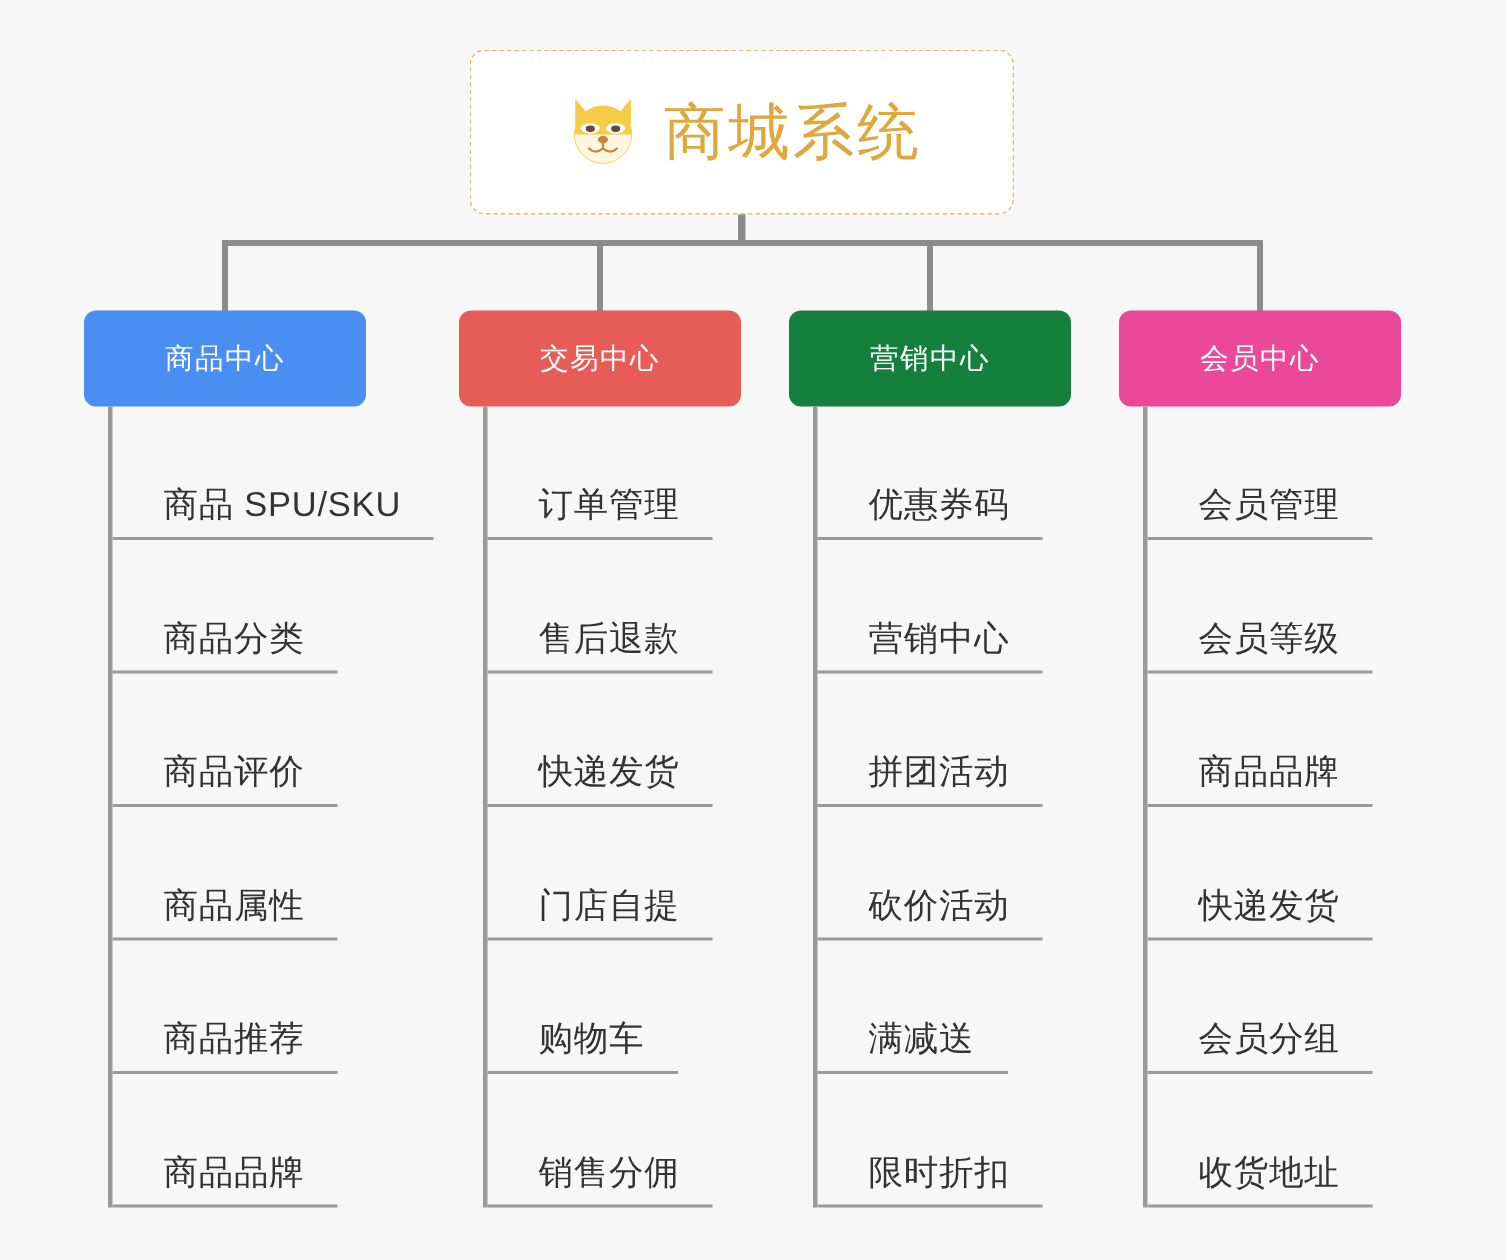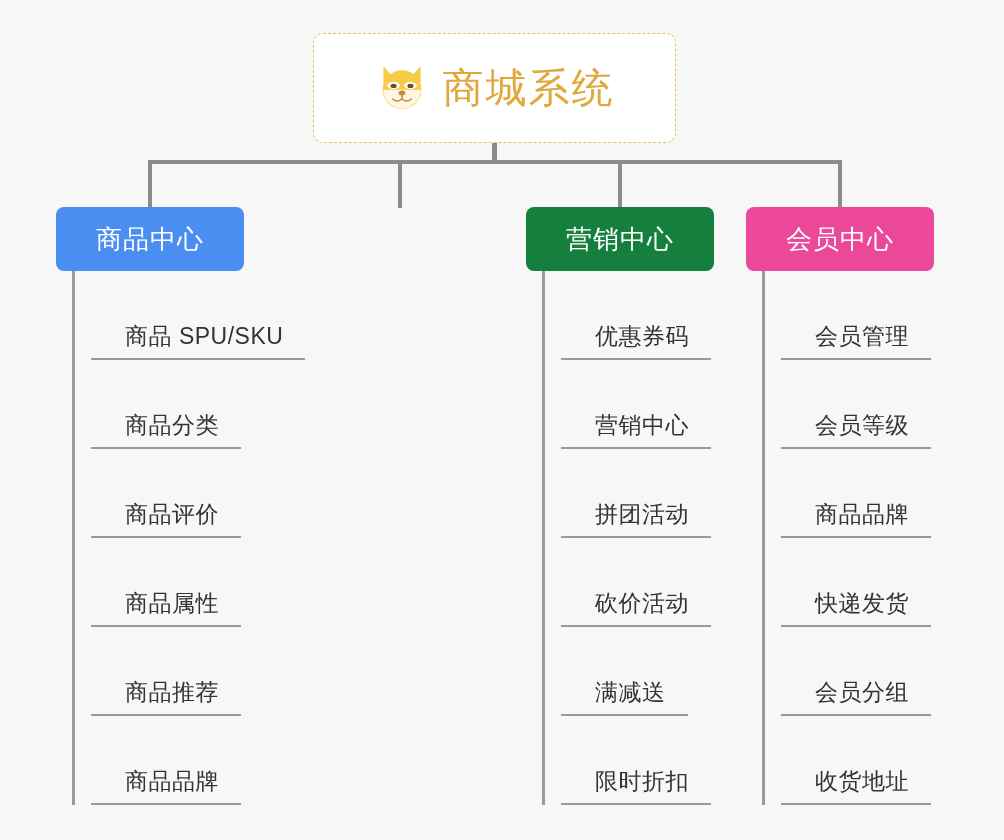--- a/index.html
+++ b/index.html
@@ -70,39 +70,39 @@
   .col-3 { left: 526px; }
   .col-4 { left: 746px; }
 
   .cat-header {
     height: 64px;
     border-radius: 8px;
     display: flex;
     align-items: center;
     justify-content: center;
     color: #ffffff;
-    font-size: 26px;
+    font-size: 19px;
     letter-spacing: 1px;
     box-sizing: border-box;
   }
 
   .leaf-list {
     position: relative;
     margin-left: 16px;
     padding-left: 0;
     border-left: 3px solid #9a9a9a;
   }
   .leaf-item {
     height: 89px;
     position: relative;
     box-sizing: border-box;
   }
   .leaf-inner {
     position: absolute;
-    left: 16px;
+    left: 0;
     bottom: 0;
     display: inline-block;
     padding: 0 22px 6px 34px;
     border-bottom: 2px solid #9a9a9a;
     white-space: nowrap;
     font-size: 23px;
     color: #333333;
     letter-spacing: 0.5px;
   }
 </style>
@@ -153,20 +153,43 @@
         </div>
       <div class="leaf-item">
           <span class="leaf-inner">商品推荐</span>
         </div>
       <div class="leaf-item">
           <span class="leaf-inner">商品品牌</span>
         </div>
     </div>
   </div>
 
+  <div class="column col-2">
+    <div class="cat-header" style="background:#e85c57;">交易中心</div>
+    <div class="leaf-list">
+      <div class="leaf-item">
+          <span class="leaf-inner">订单管理</span>
+        </div>
+      <div class="leaf-item">
+          <span class="leaf-inner">售后退款</span>
+        </div>
+      <div class="leaf-item">
+          <span class="leaf-inner">快递发货</span>
+        </div>
+      <div class="leaf-item">
+          <span class="leaf-inner">门店自提</span>
+        </div>
+      <div class="leaf-item">
+          <span class="leaf-inner">购物车</span>
+        </div>
+      <div class="leaf-item">
+          <span class="leaf-inner">销售分佣</span>
+        </div>
+    </div>
+  </div>
 
   <div class="column col-3">
     <div class="cat-header" style="background:#15803d;">营销中心</div>
     <div class="leaf-list">
       <div class="leaf-item">
           <span class="leaf-inner">优惠券码</span>
         </div>
       <div class="leaf-item">
           <span class="leaf-inner">营销中心</span>
         </div>

